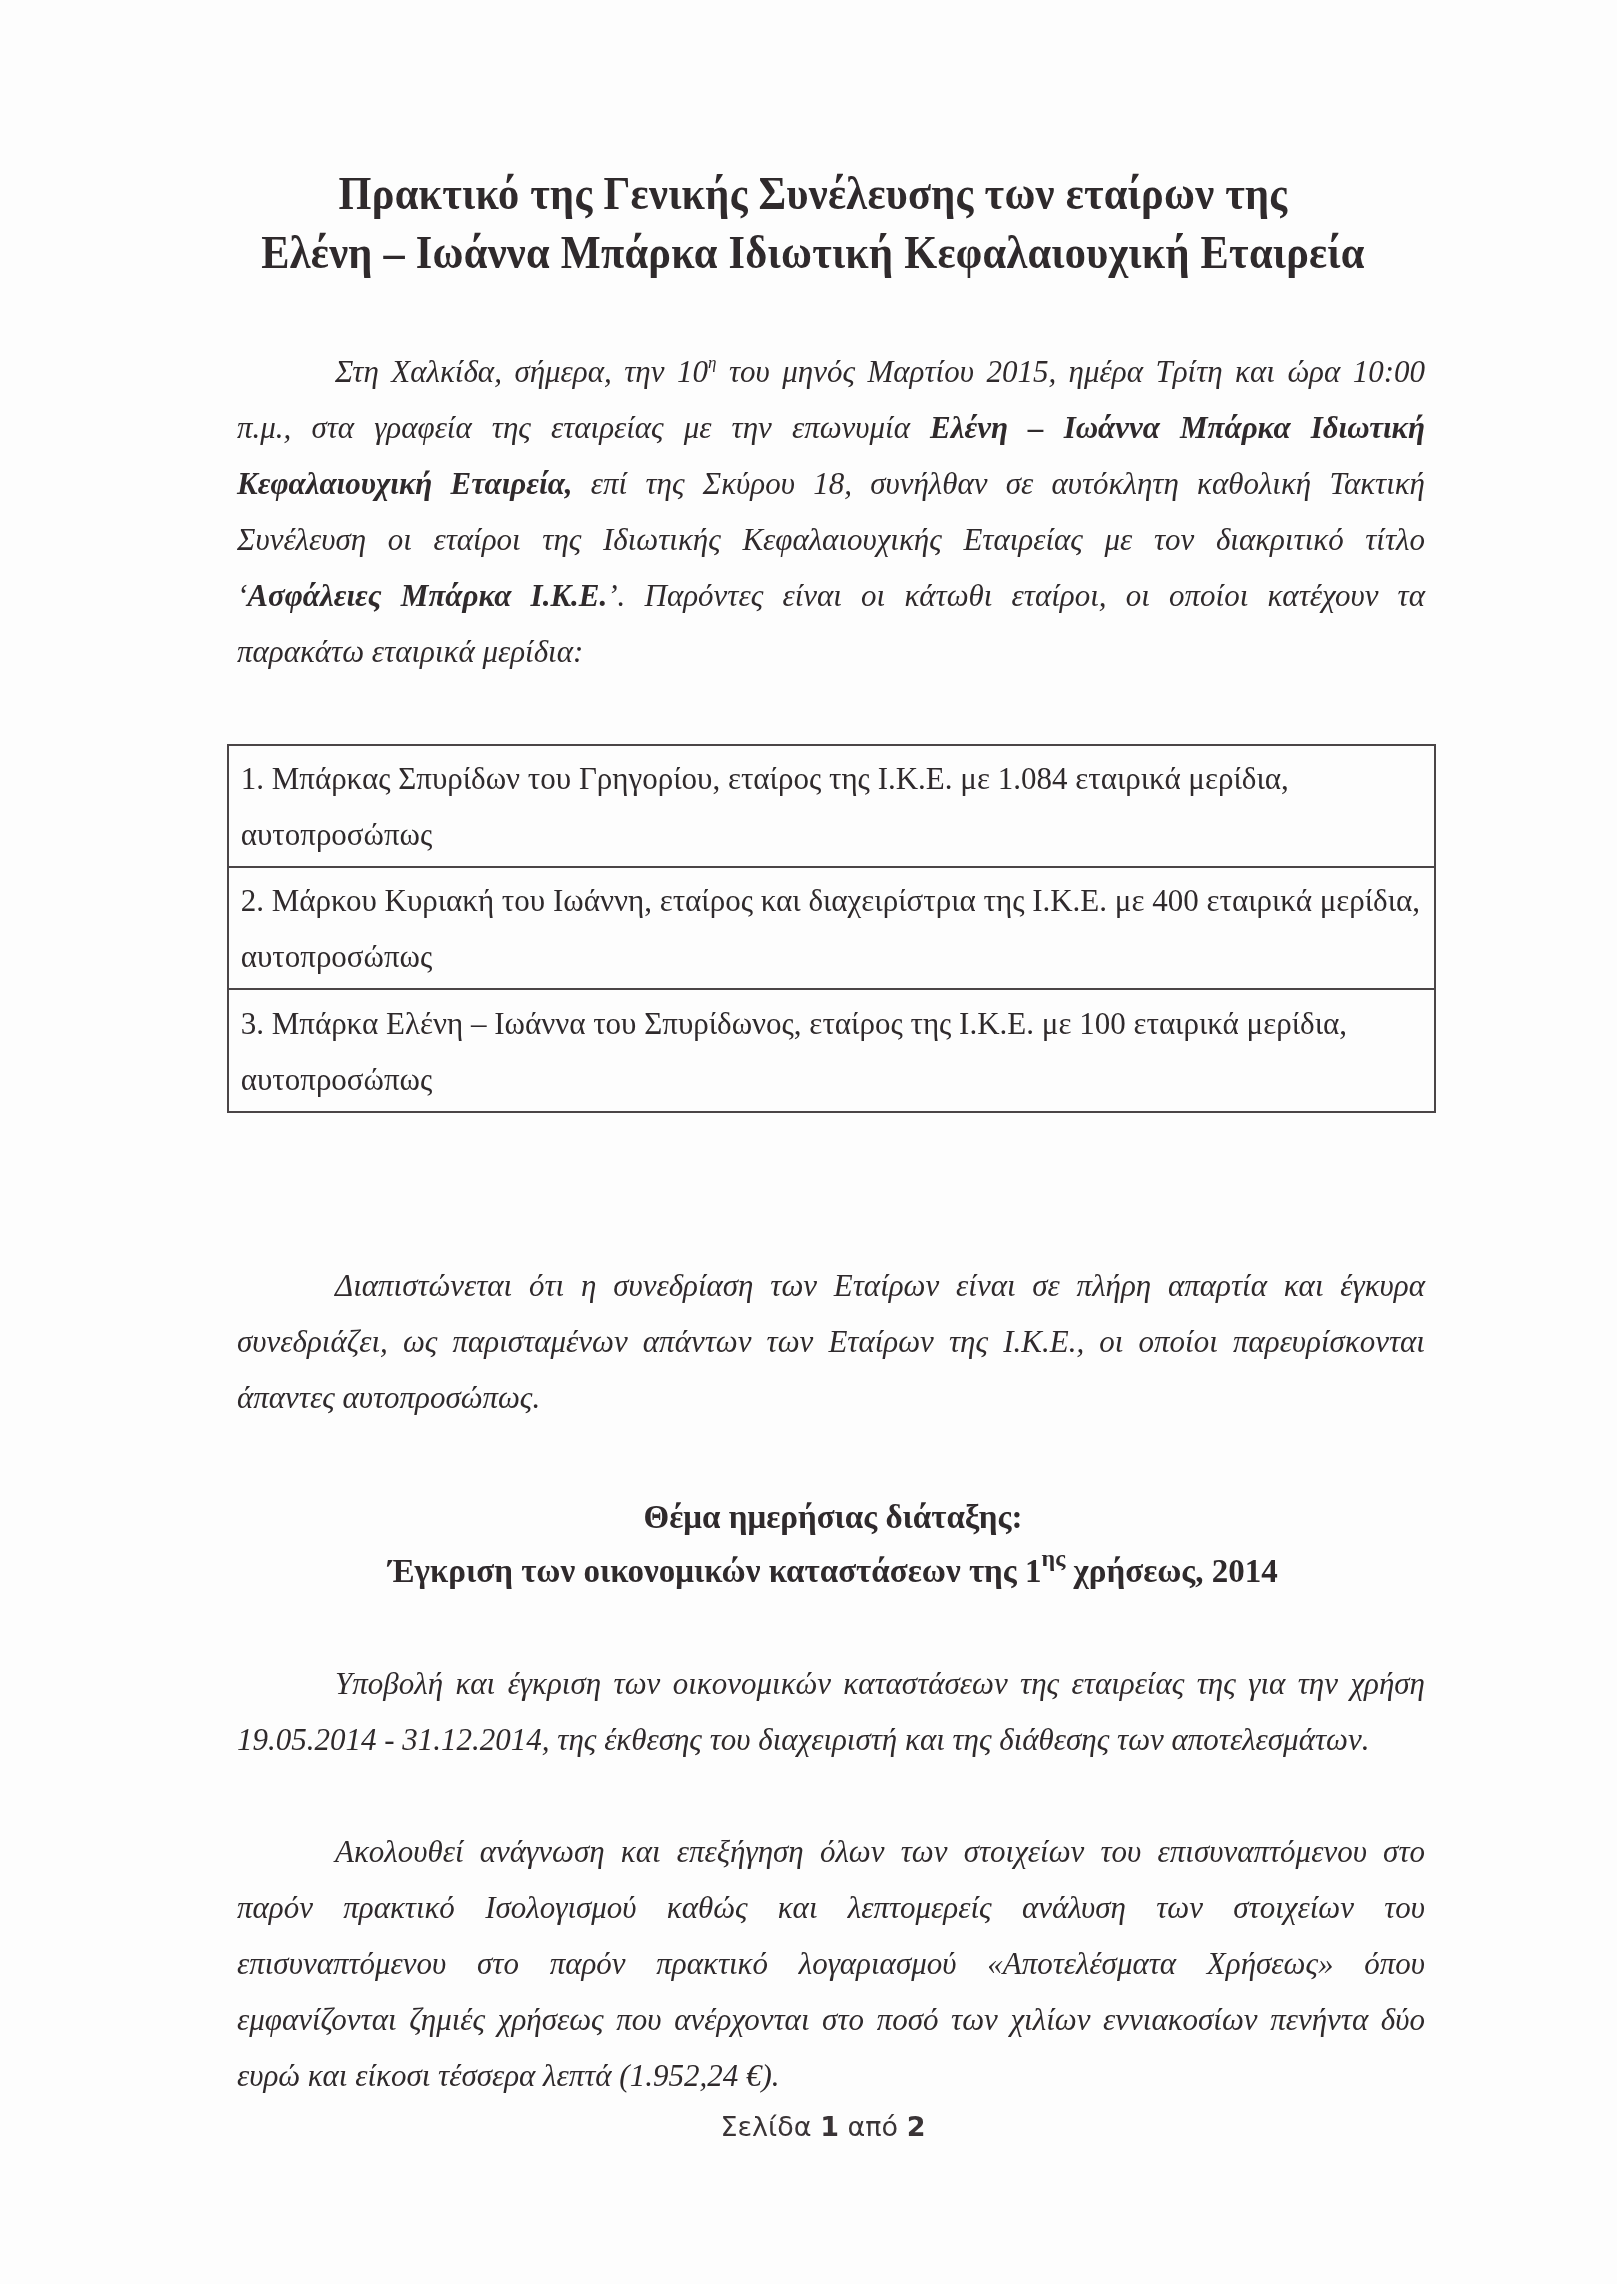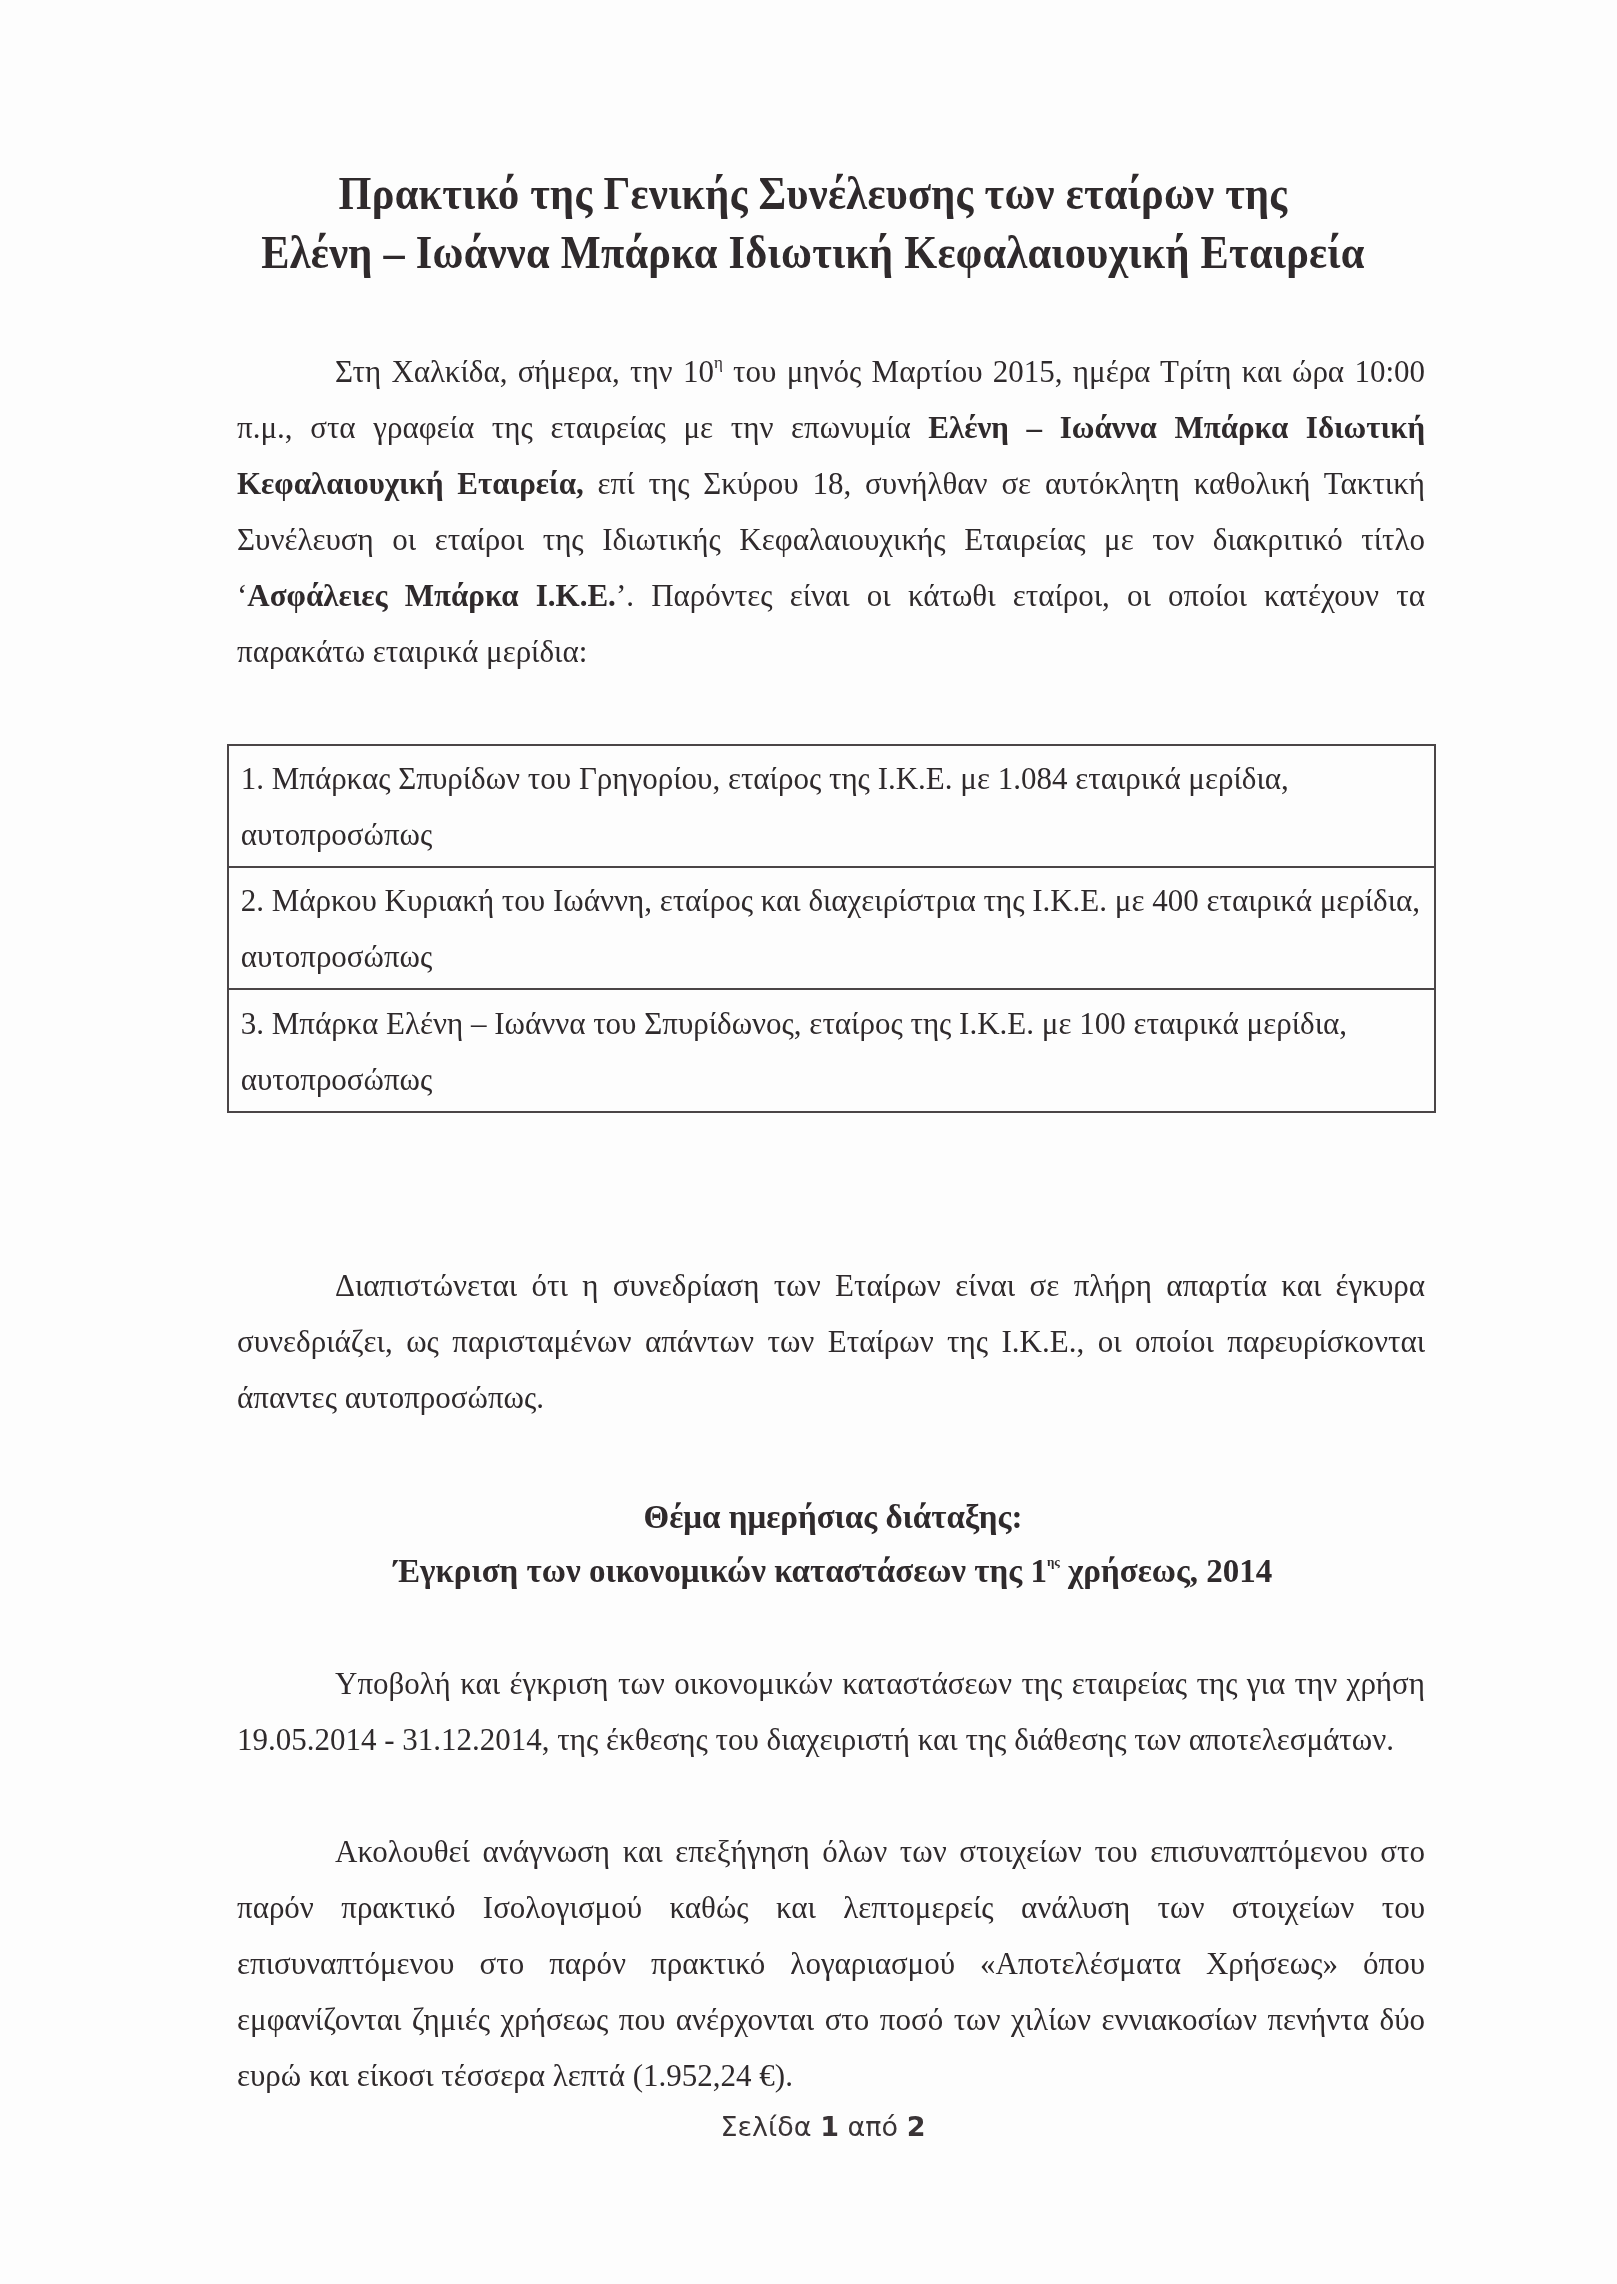--- a/index.html
+++ b/index.html
@@ -34,20 +34,21 @@
   .title-1 { top: 164px; }
   .title-2 { top: 223px; }
 
   .para {
     position: absolute;
     left: 233px;
     width: 1188px;
     font-size: 31px;
     line-height: 56px;
     text-align: justify;
+    font-style: italic;
   }
   .para .indent { display: inline-block; width: 98px; }
   .para b { font-weight: bold; }
   sup.ord { font-size: 17px; vertical-align: 14.3px; line-height: 0; }
 
   .p-intro { top: 344px; }
   .p-quorum { top: 1258px; }
   .p-submit { top: 1656px; }
   .p-reading { top: 1824px; }
 
@@ -72,21 +73,21 @@
     position: absolute;
     left: 0; right: 0;
     text-align: center;
     font-weight: bold;
     font-size: 33px;
     line-height: 55px;
     margin-left: 40px;
   }
   .agenda-label { top: 1490px; }
   .agenda-item { top: 1544px; }
-  sup.ord-b { font-size: 13px; vertical-align: 15.6px; line-height: 0; }
+  sup.ord-b { font-size: 24px; vertical-align: 15.6px; line-height: 0; }
 
   .footer {
     position: absolute;
     left: 0; right: 0;
     top: 2107px;
     text-align: center;
     font-family: "DejaVu Sans", "Liberation Sans", sans-serif;
     font-size: 27px;
     line-height: 39px;
     color: #3a3436;

